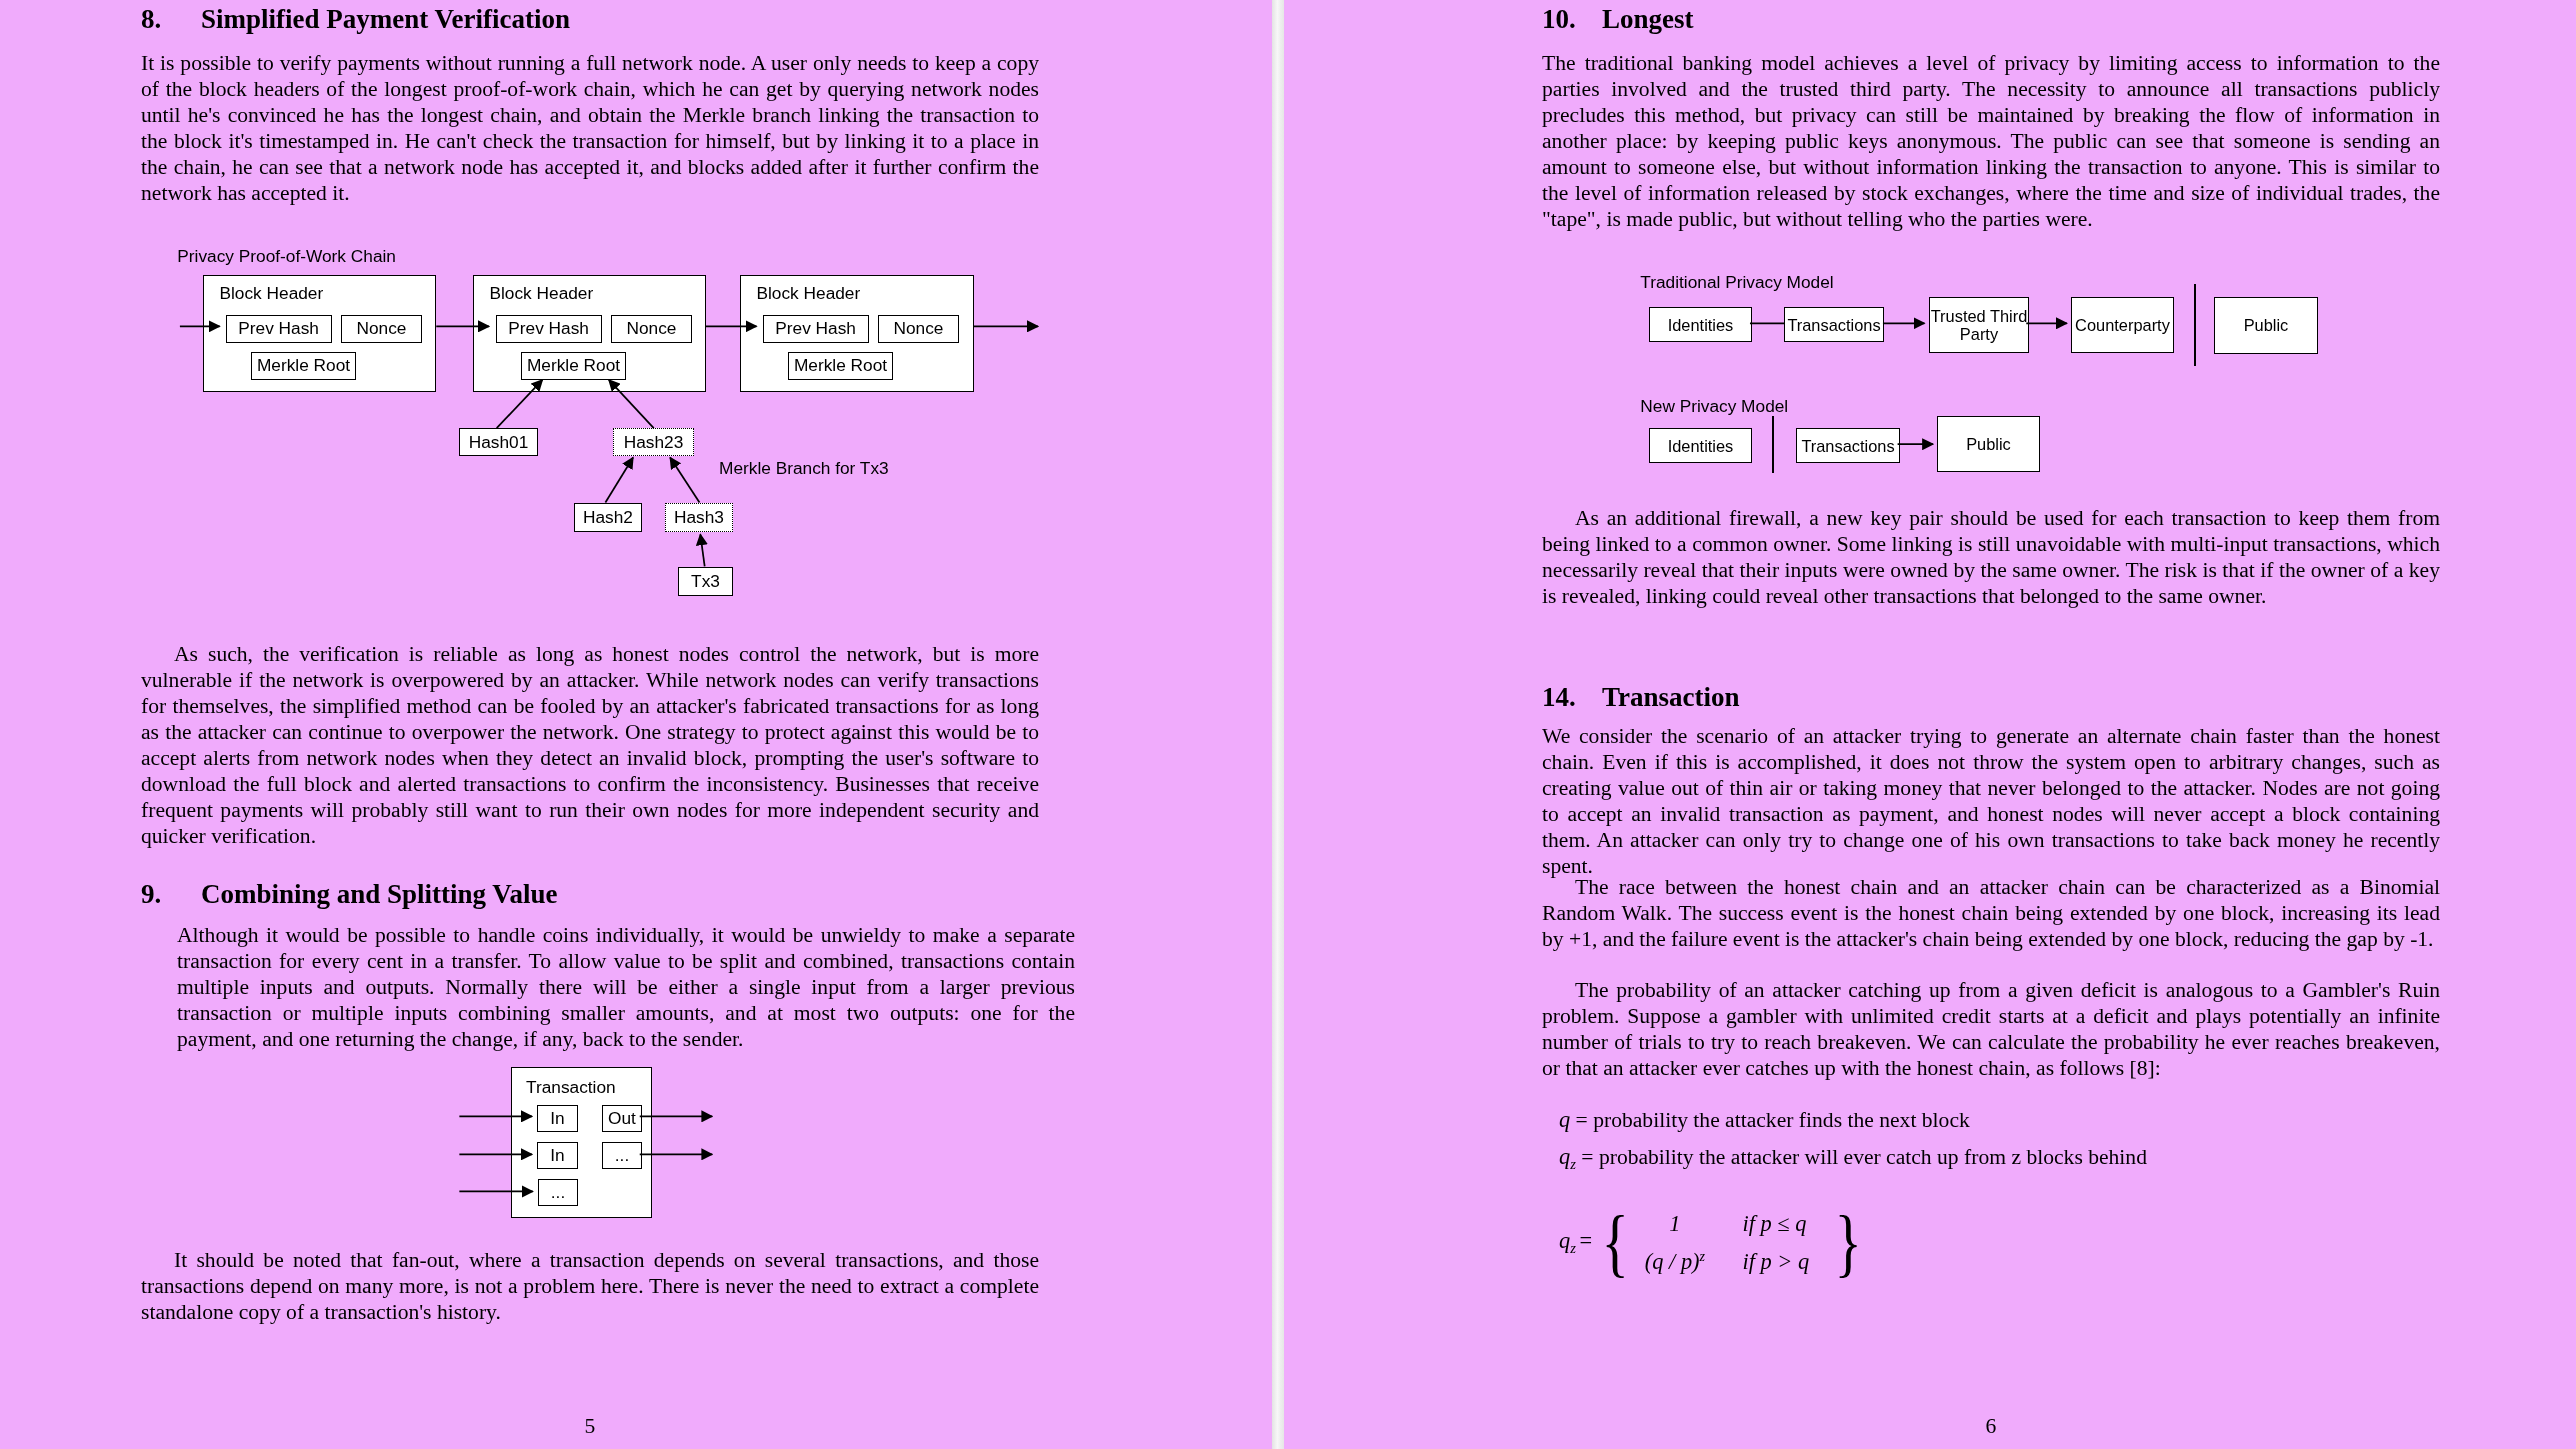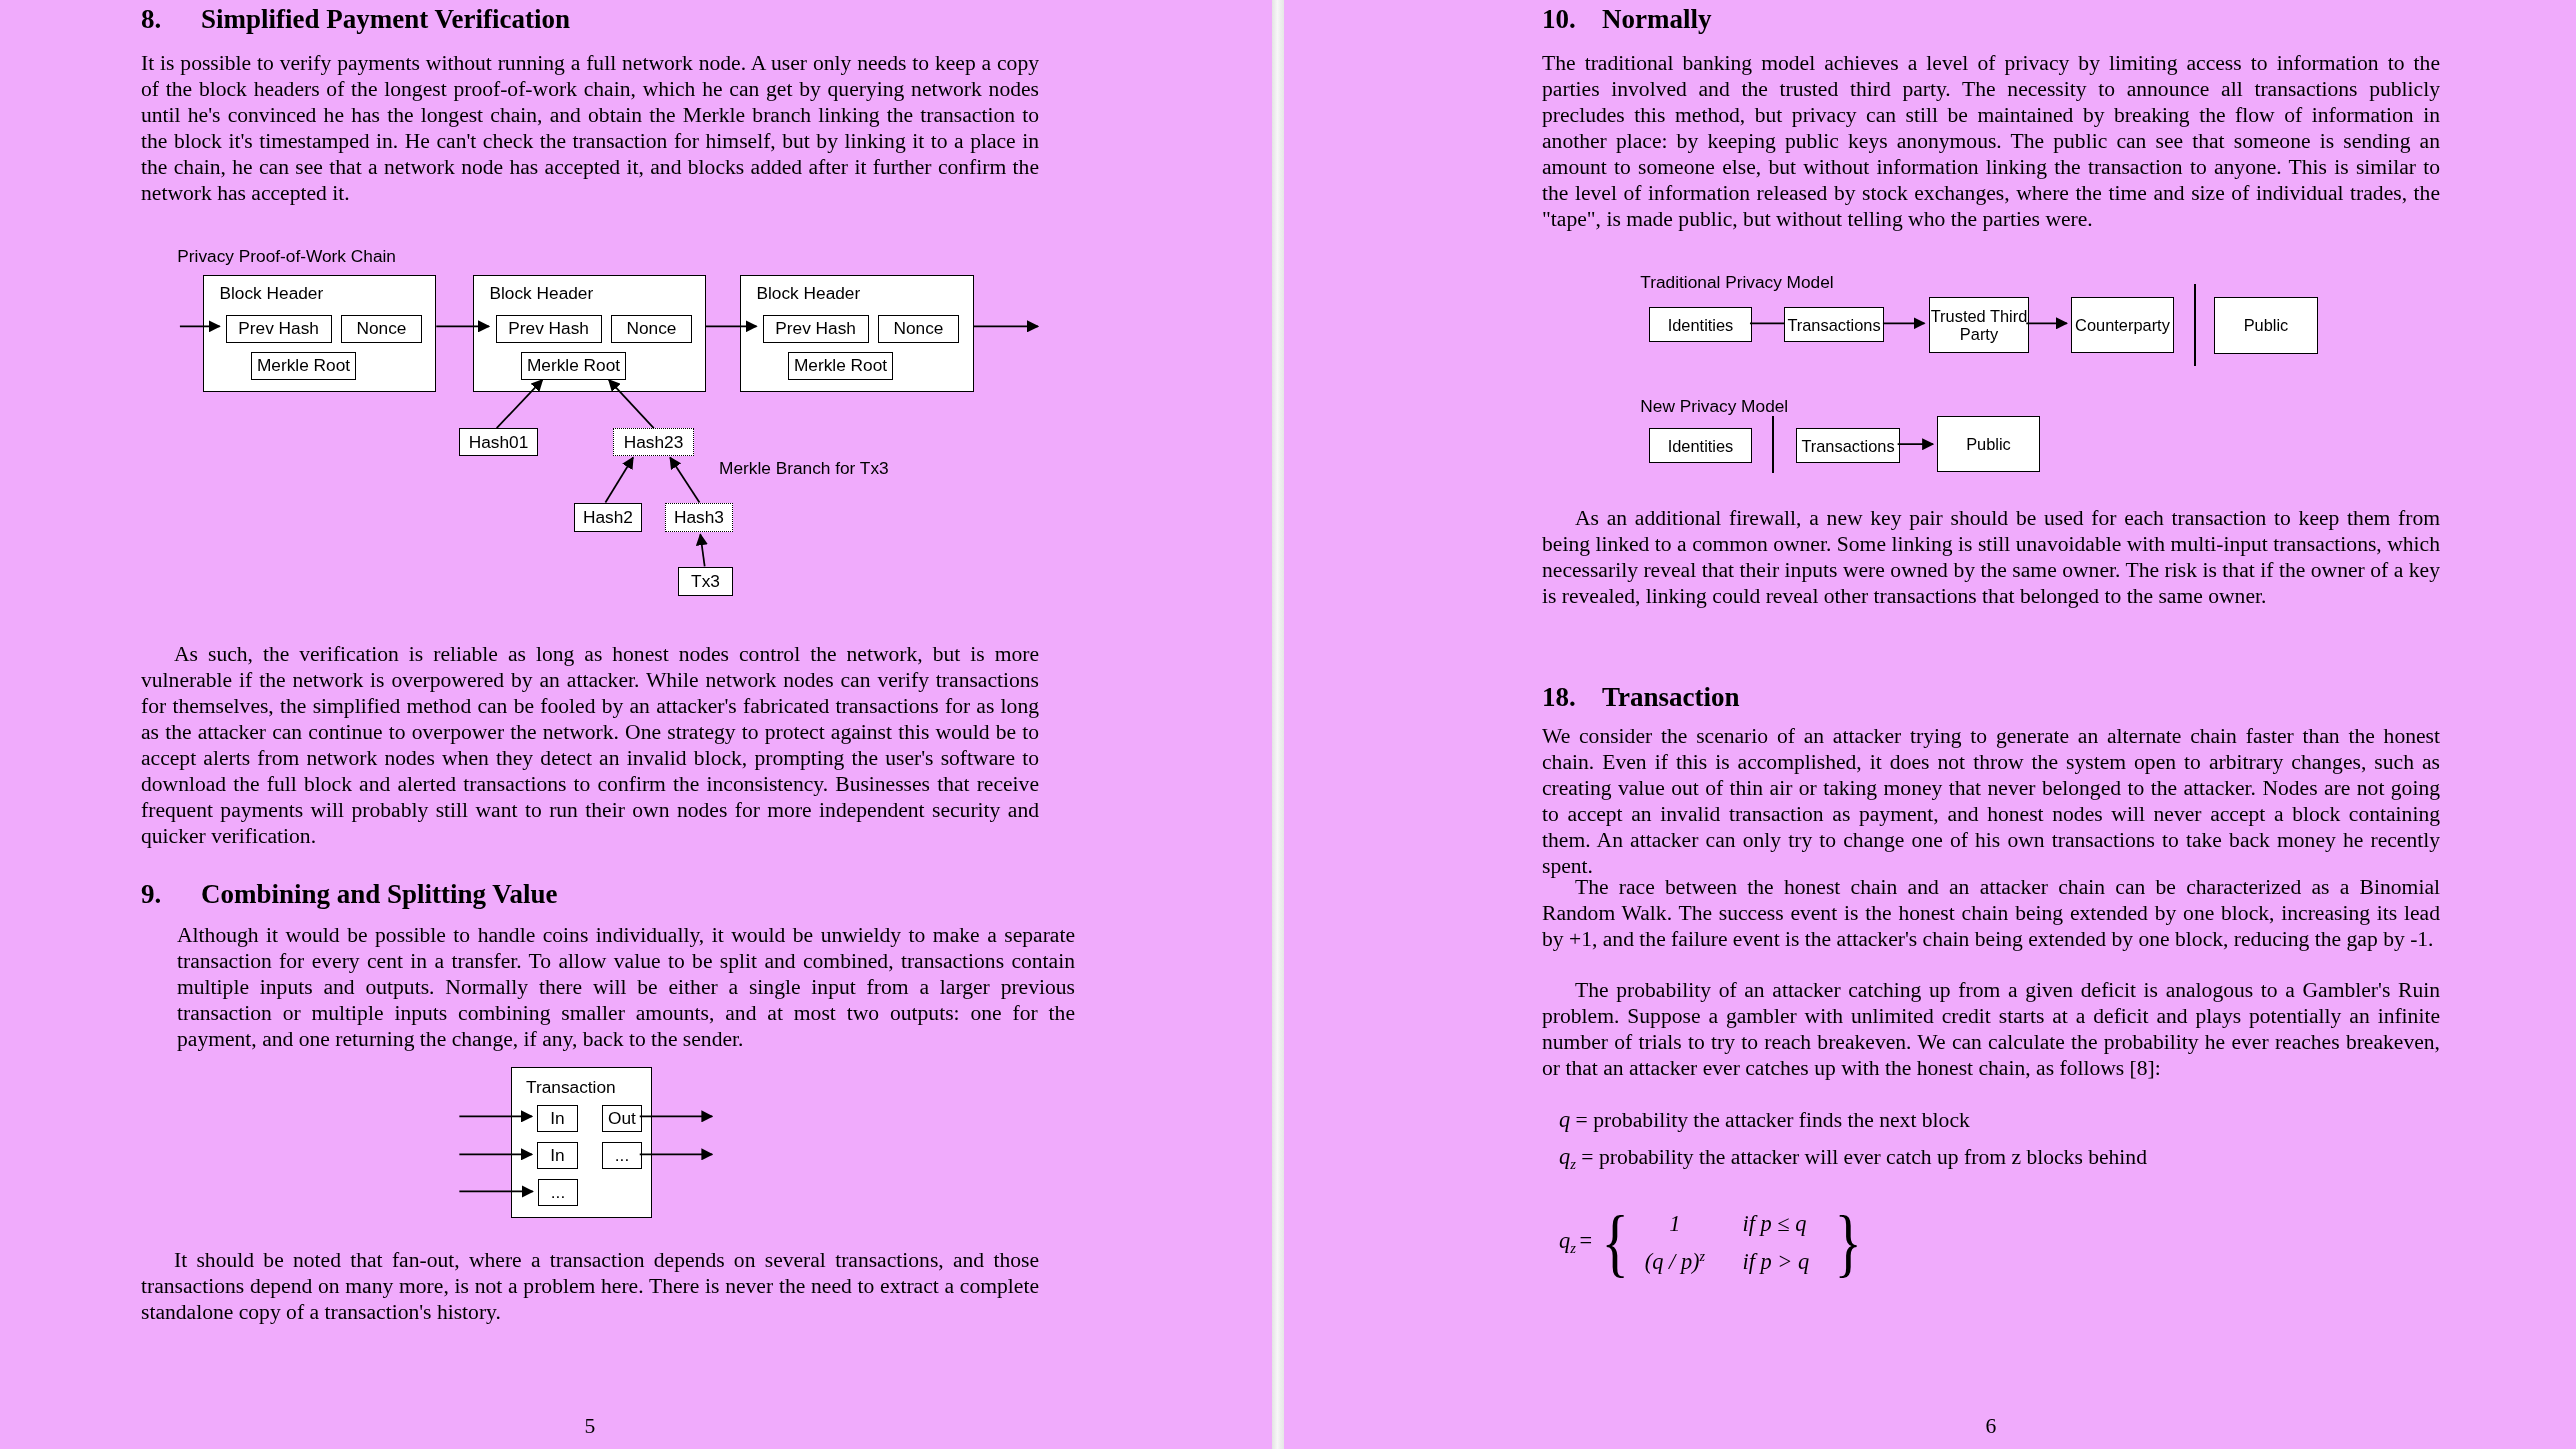--- a/index.html
+++ b/index.html
@@ -149,21 +149,21 @@
     </div>
 
     <div class="pagenum" style="left:141px;top:1414px;">5</div>
   </div>
 
   <div class="divider"></div>
 
   <div class="page" id="page-right">
 
     <div class="h1" style="left:258px;top:4.3px;">
-      <span class="num">10.</span><span>Normally</span>
+      <span class="num">10.</span><span>Longest</span>
     </div>
 
     <div class="txt" style="left:258px;top:50px;">
       <p>The traditional banking model achieves a level of privacy by limiting access to information to the parties involved and the trusted third party. The necessity to announce all transactions publicly precludes this method, but privacy can still be maintained by breaking the flow of information in another place: by keeping public keys anonymous. The public can see that someone is sending an amount to someone else, but without information linking the transaction to anyone. This is similar to the level of information released by stock exchanges, where the time and size of individual trades, the "tape", is made public, but without telling who the parties were.</p>
     </div>
 
     <div class="dg" style="left:352px;top:268px;width:708px;height:216px;">
       <div class="caption" style="left:4.3px;top:4.3px;">Traditional Privacy Model</div>
 
       <div class="sbox pbox" style="left:13px;top:39px;width:101px;height:33px;">Identities</div>
@@ -190,21 +190,21 @@
         <line x1="452" y1="64" x2="499" y2="64" marker-end="url(#a3)"></line>
         <line x1="303" y1="204" x2="344" y2="204" marker-end="url(#a3)"></line>
       </svg>
     </div>
 
     <div class="txt indent" style="left:258px;top:505px;">
       <p>As an additional firewall, a new key pair should be used for each transaction to keep them from being linked to a common owner. Some linking is still unavoidable with multi-input transactions, which necessarily reveal that their inputs were owned by the same owner. The risk is that if the owner of a key is revealed, linking could reveal other transactions that belonged to the same owner.</p>
     </div>
 
     <div class="h1" style="left:258px;top:682px;">
-      <span class="num">18.</span><span>Transaction</span>
+      <span class="num">14.</span><span>Transaction</span>
     </div>
 
     <div class="txt" style="left:258px;top:723px;">
       <p>We consider the scenario of an attacker trying to generate an alternate chain faster than the honest chain. Even if this is accomplished, it does not throw the system open to arbitrary changes, such as creating value out of thin air or taking money that never belonged to the attacker. Nodes are not going to accept an invalid transaction as payment, and honest nodes will never accept a block containing them. An attacker can only try to change one of his own transactions to take back money he recently spent.</p>
     </div>
     <div class="txt indent" style="left:258px;top:874px;">
       <p>The race between the honest chain and an attacker chain can be characterized as a Binomial Random Walk. The success event is the honest chain being extended by one block, increasing its lead by +1, and the failure event is the attacker's chain being extended by one block, reducing the gap by -1.</p>
     </div>
     <div class="txt indent" style="left:258px;top:977px;">
       <p>The probability of an attacker catching up from a given deficit is analogous to a Gambler's Ruin problem. Suppose a gambler with unlimited credit starts at a deficit and plays potentially an infinite number of trials to try to reach breakeven. We can calculate the probability he ever reaches breakeven, or that an attacker ever catches up with the honest chain, as follows [8]:</p>

